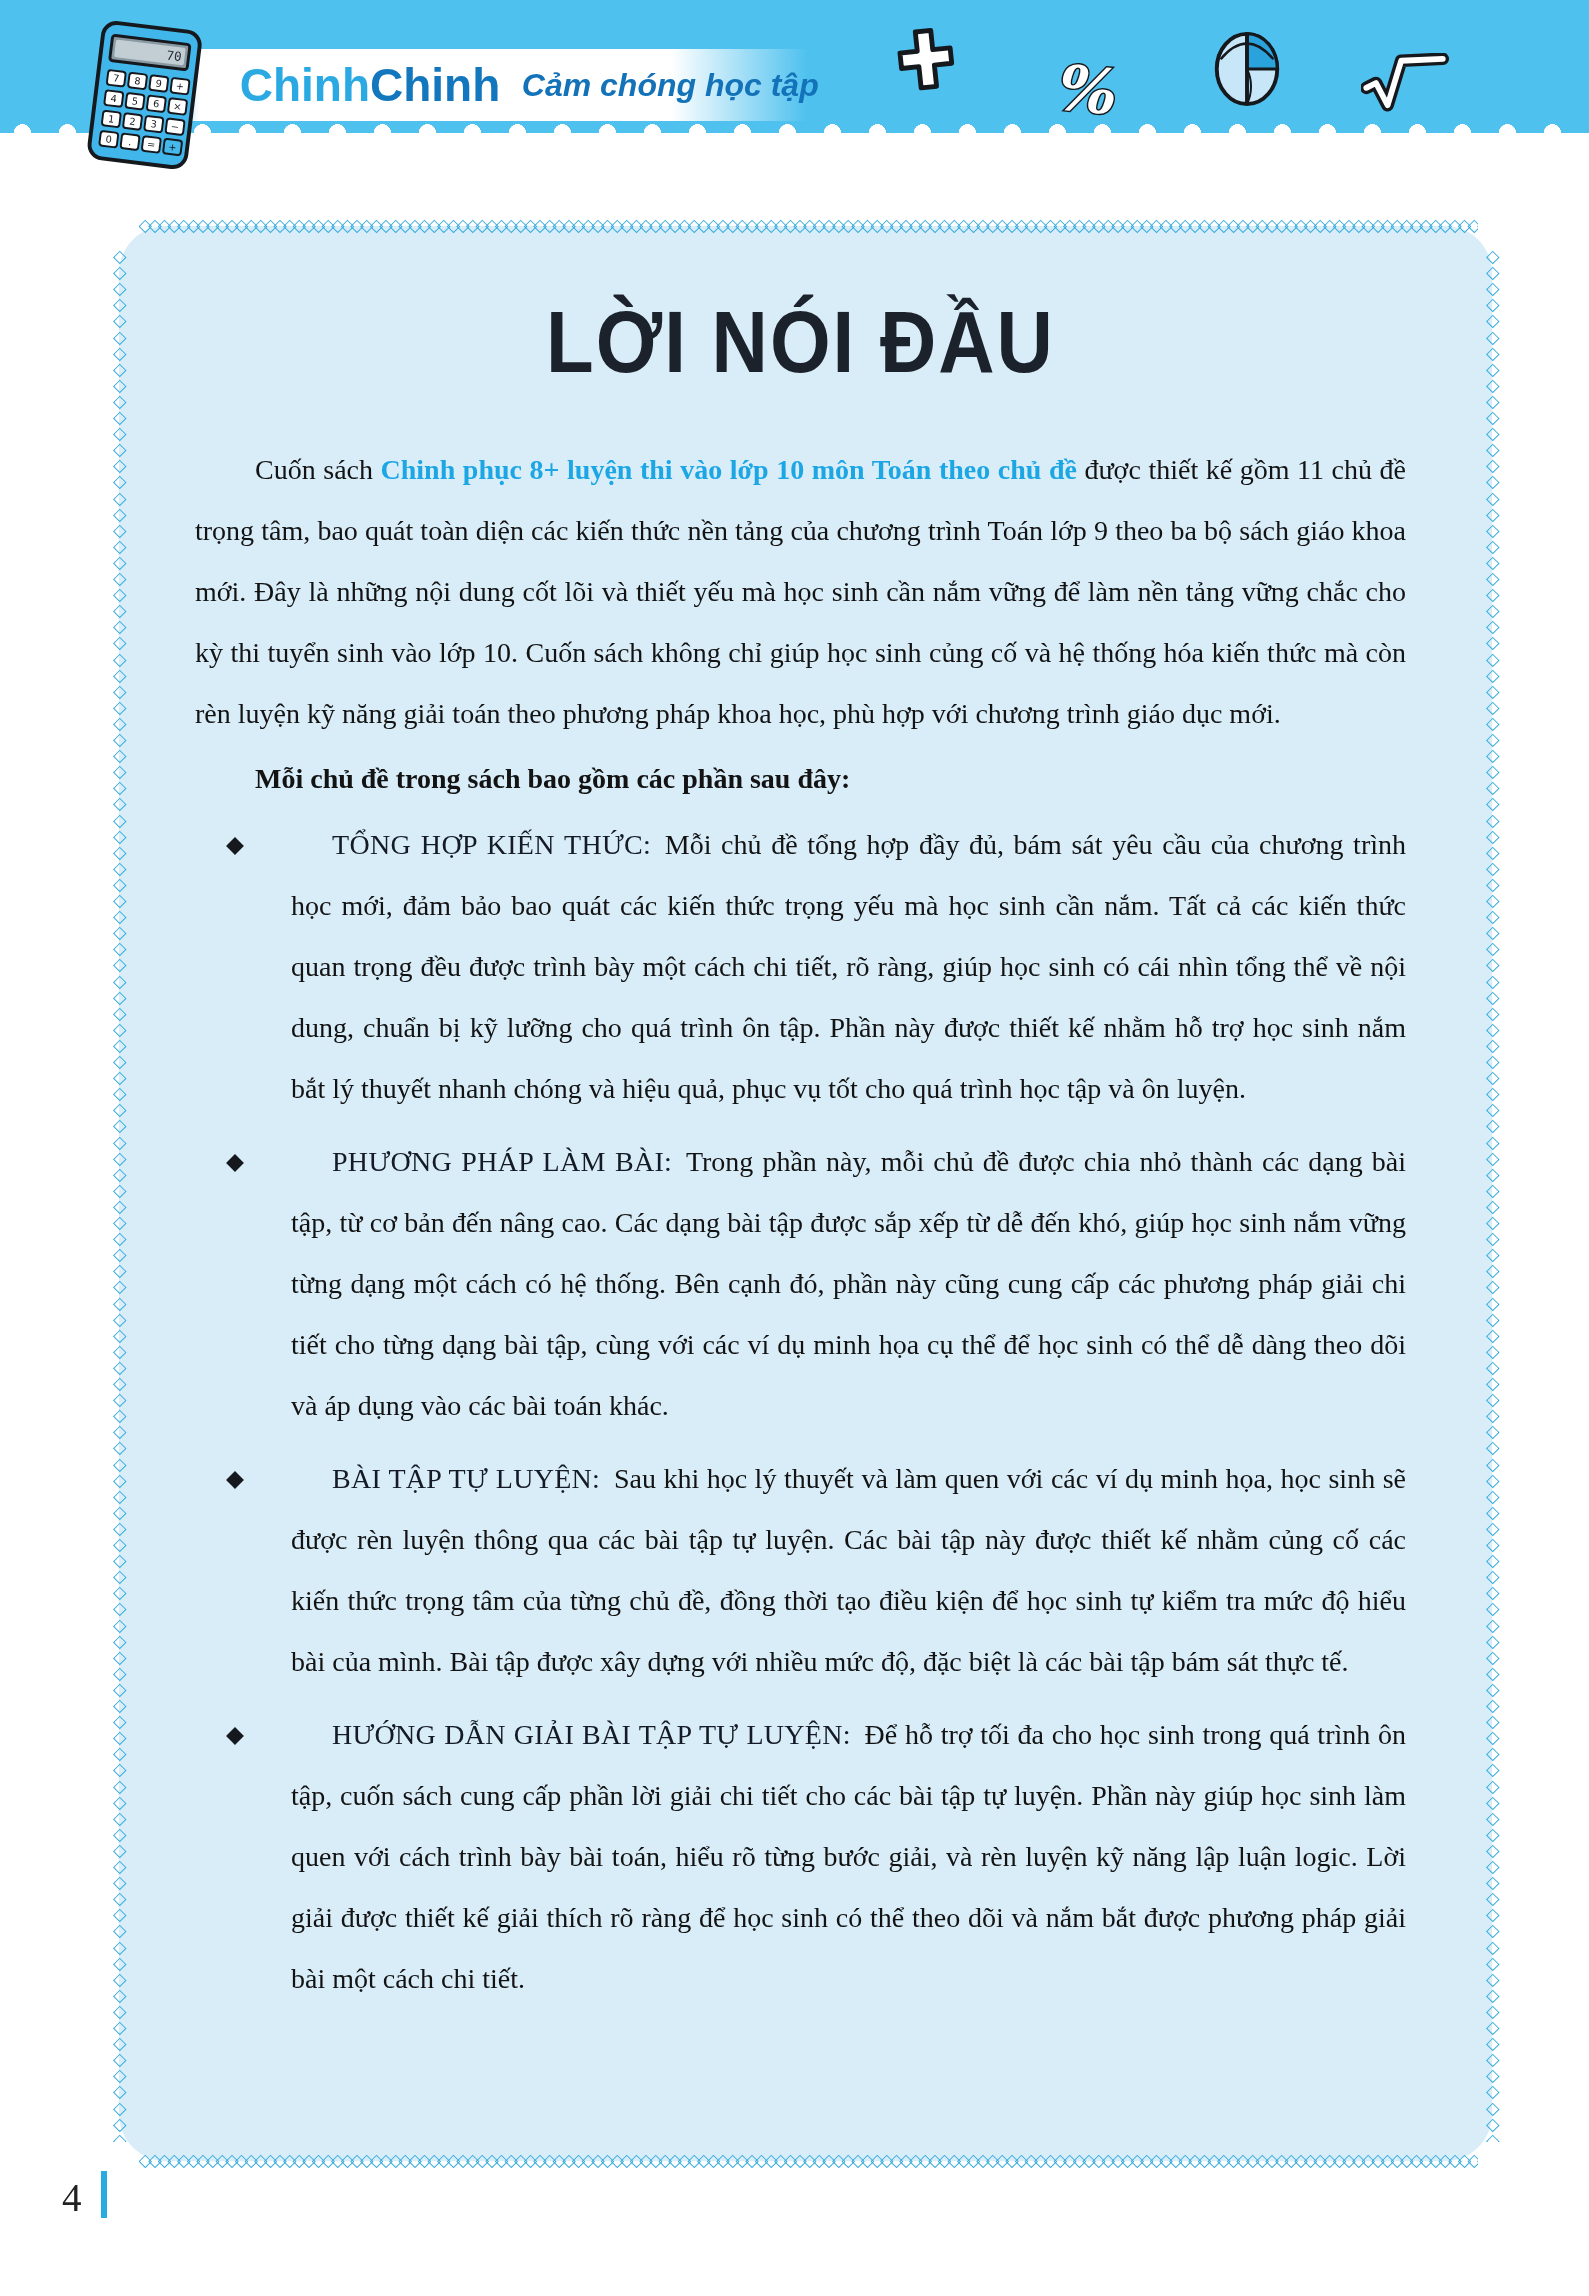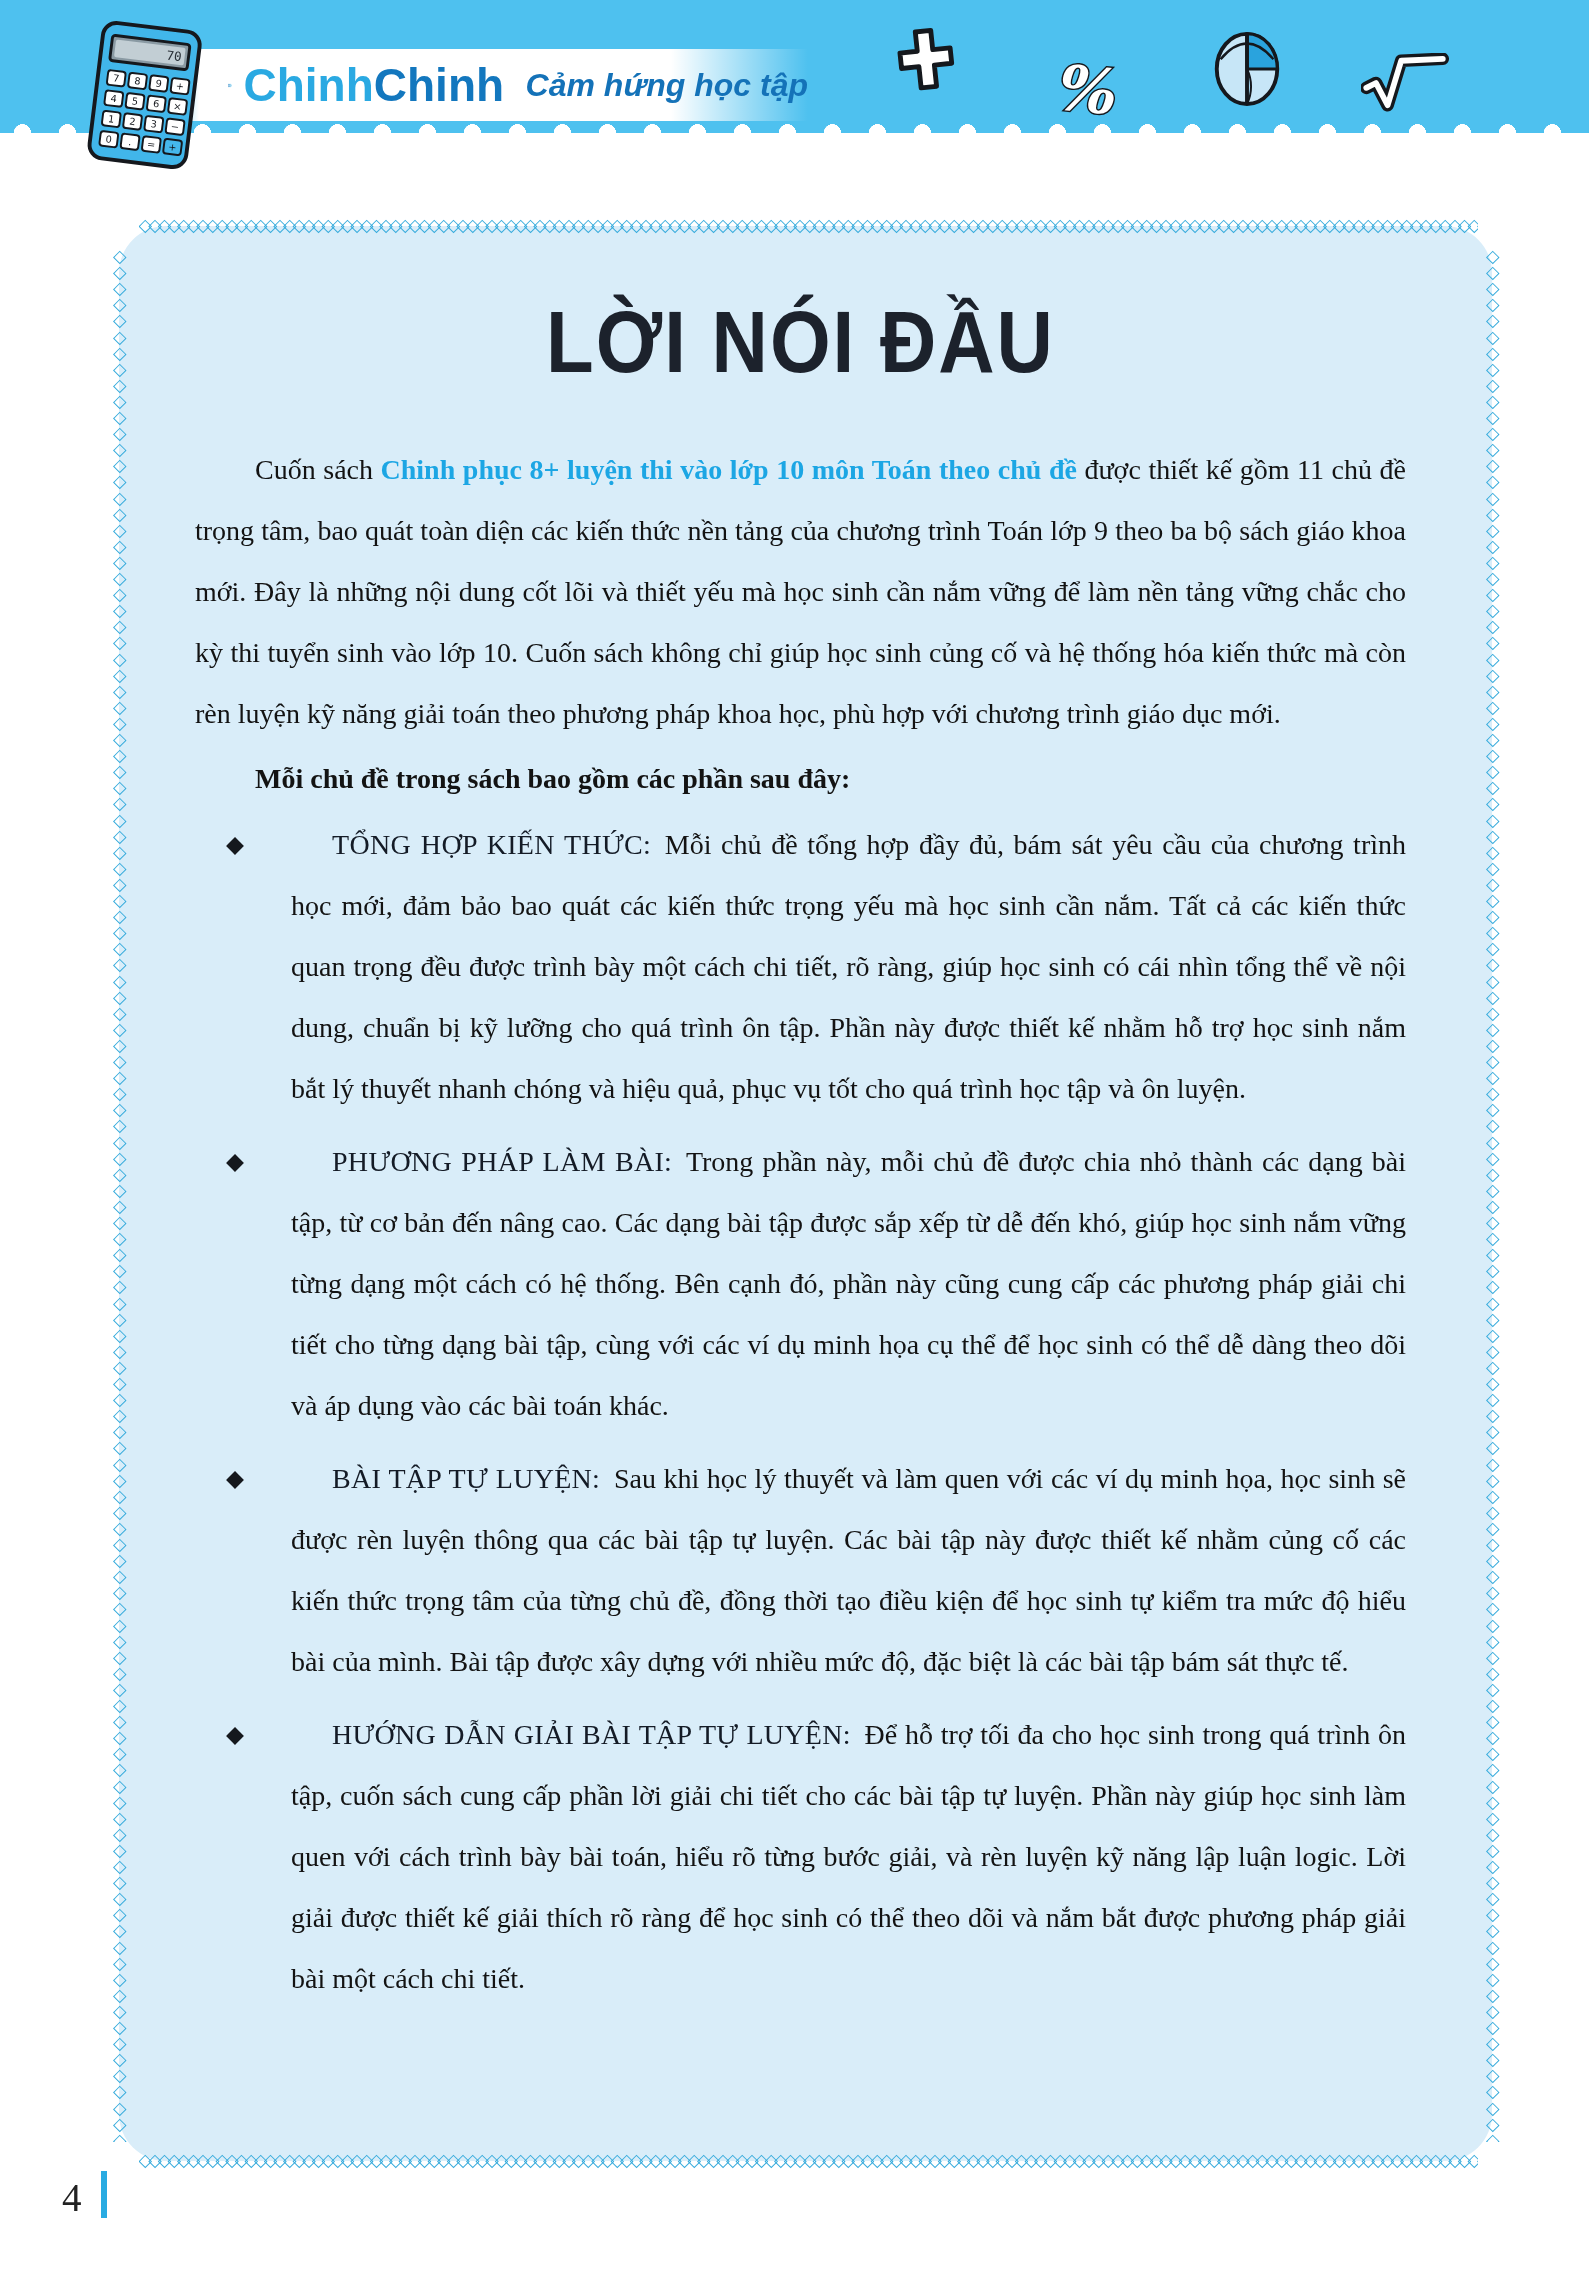--- a/index.html
+++ b/index.html
@@ -95,21 +95,21 @@
   <div class="logo-band">
     <svg class="chevrons" width="62" height="49" viewBox="0 0 64 50">
       <path d="M6 3 Q24 25 6 47" fill="none" stroke="#1377be" stroke-width="10" stroke-linecap="round"></path>
       <path d="M26 3 Q44 25 26 47" fill="none" stroke="#1e8fd0" stroke-width="10" stroke-linecap="round"></path>
       <path d="M46 3 Q64 25 46 47" fill="none" stroke="#2aa9e2" stroke-width="10" stroke-linecap="round"></path>
     </svg>
     <span class="logo-text">
       <span class="logo-mega">Chinh</span>
         <span class="logo-book">Chinh</span>
     </span>
-    <span class="tagline">Cảm hứng học tập</span>
+    <span class="tagline">Cảm chóng học tập</span>
   </div>
 
   <svg class="calculator" width="125" height="148" viewBox="0 0 128 152">
     <rect x="14" y="5" width="100" height="140" rx="14" fill="#41b6ea" stroke="#15181d" stroke-width="4"></rect>
     <rect x="24" y="18" width="80" height="26" rx="3" fill="#8a9aa3" stroke="#15181d" stroke-width="3"></rect>
     <rect x="28" y="22" width="72" height="18" rx="2" fill="#c2ced4"></rect>
     <text x="97" y="36" text-anchor="end" font-family="DejaVu Sans Mono, monospace" font-size="13" fill="#2a3138">70</text>
     <g font-family="DejaVu Sans, sans-serif" font-size="10" fill="#15181d" text-anchor="middle">
       <rect x="24" y="54" width="18" height="15" rx="3" fill="#fff" stroke="#15181d" stroke-width="2"></rect>
         <text x="33" y="65">7</text>

